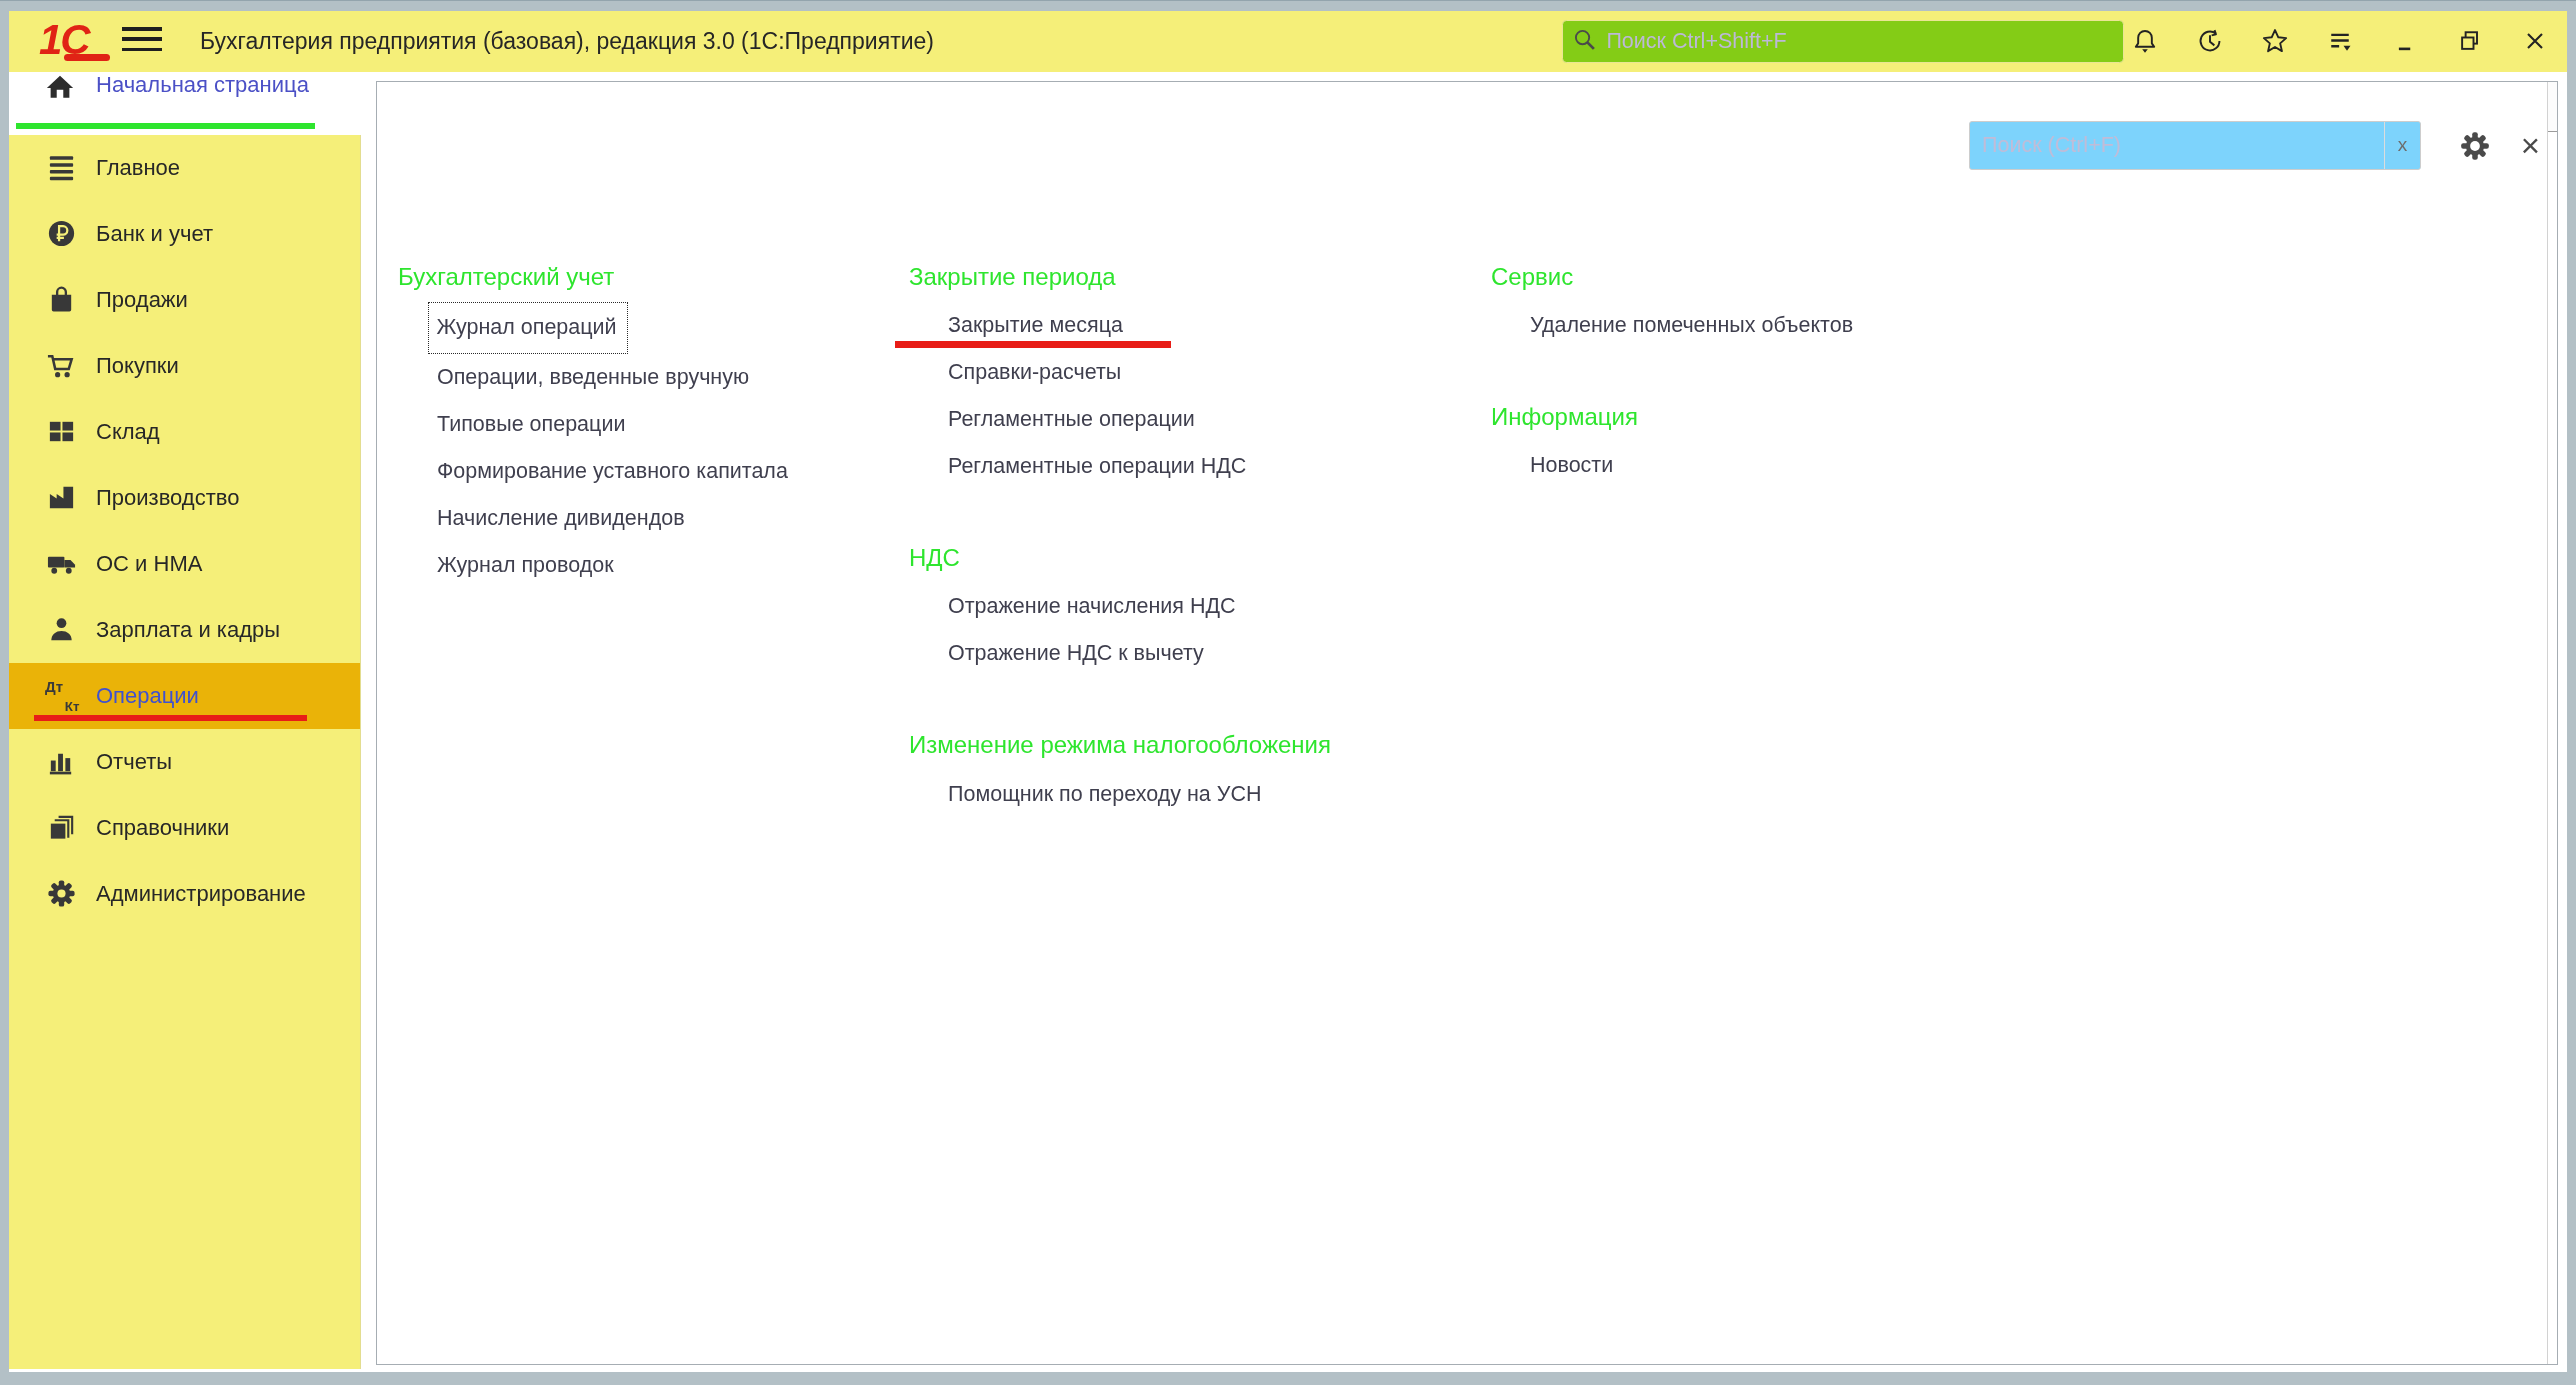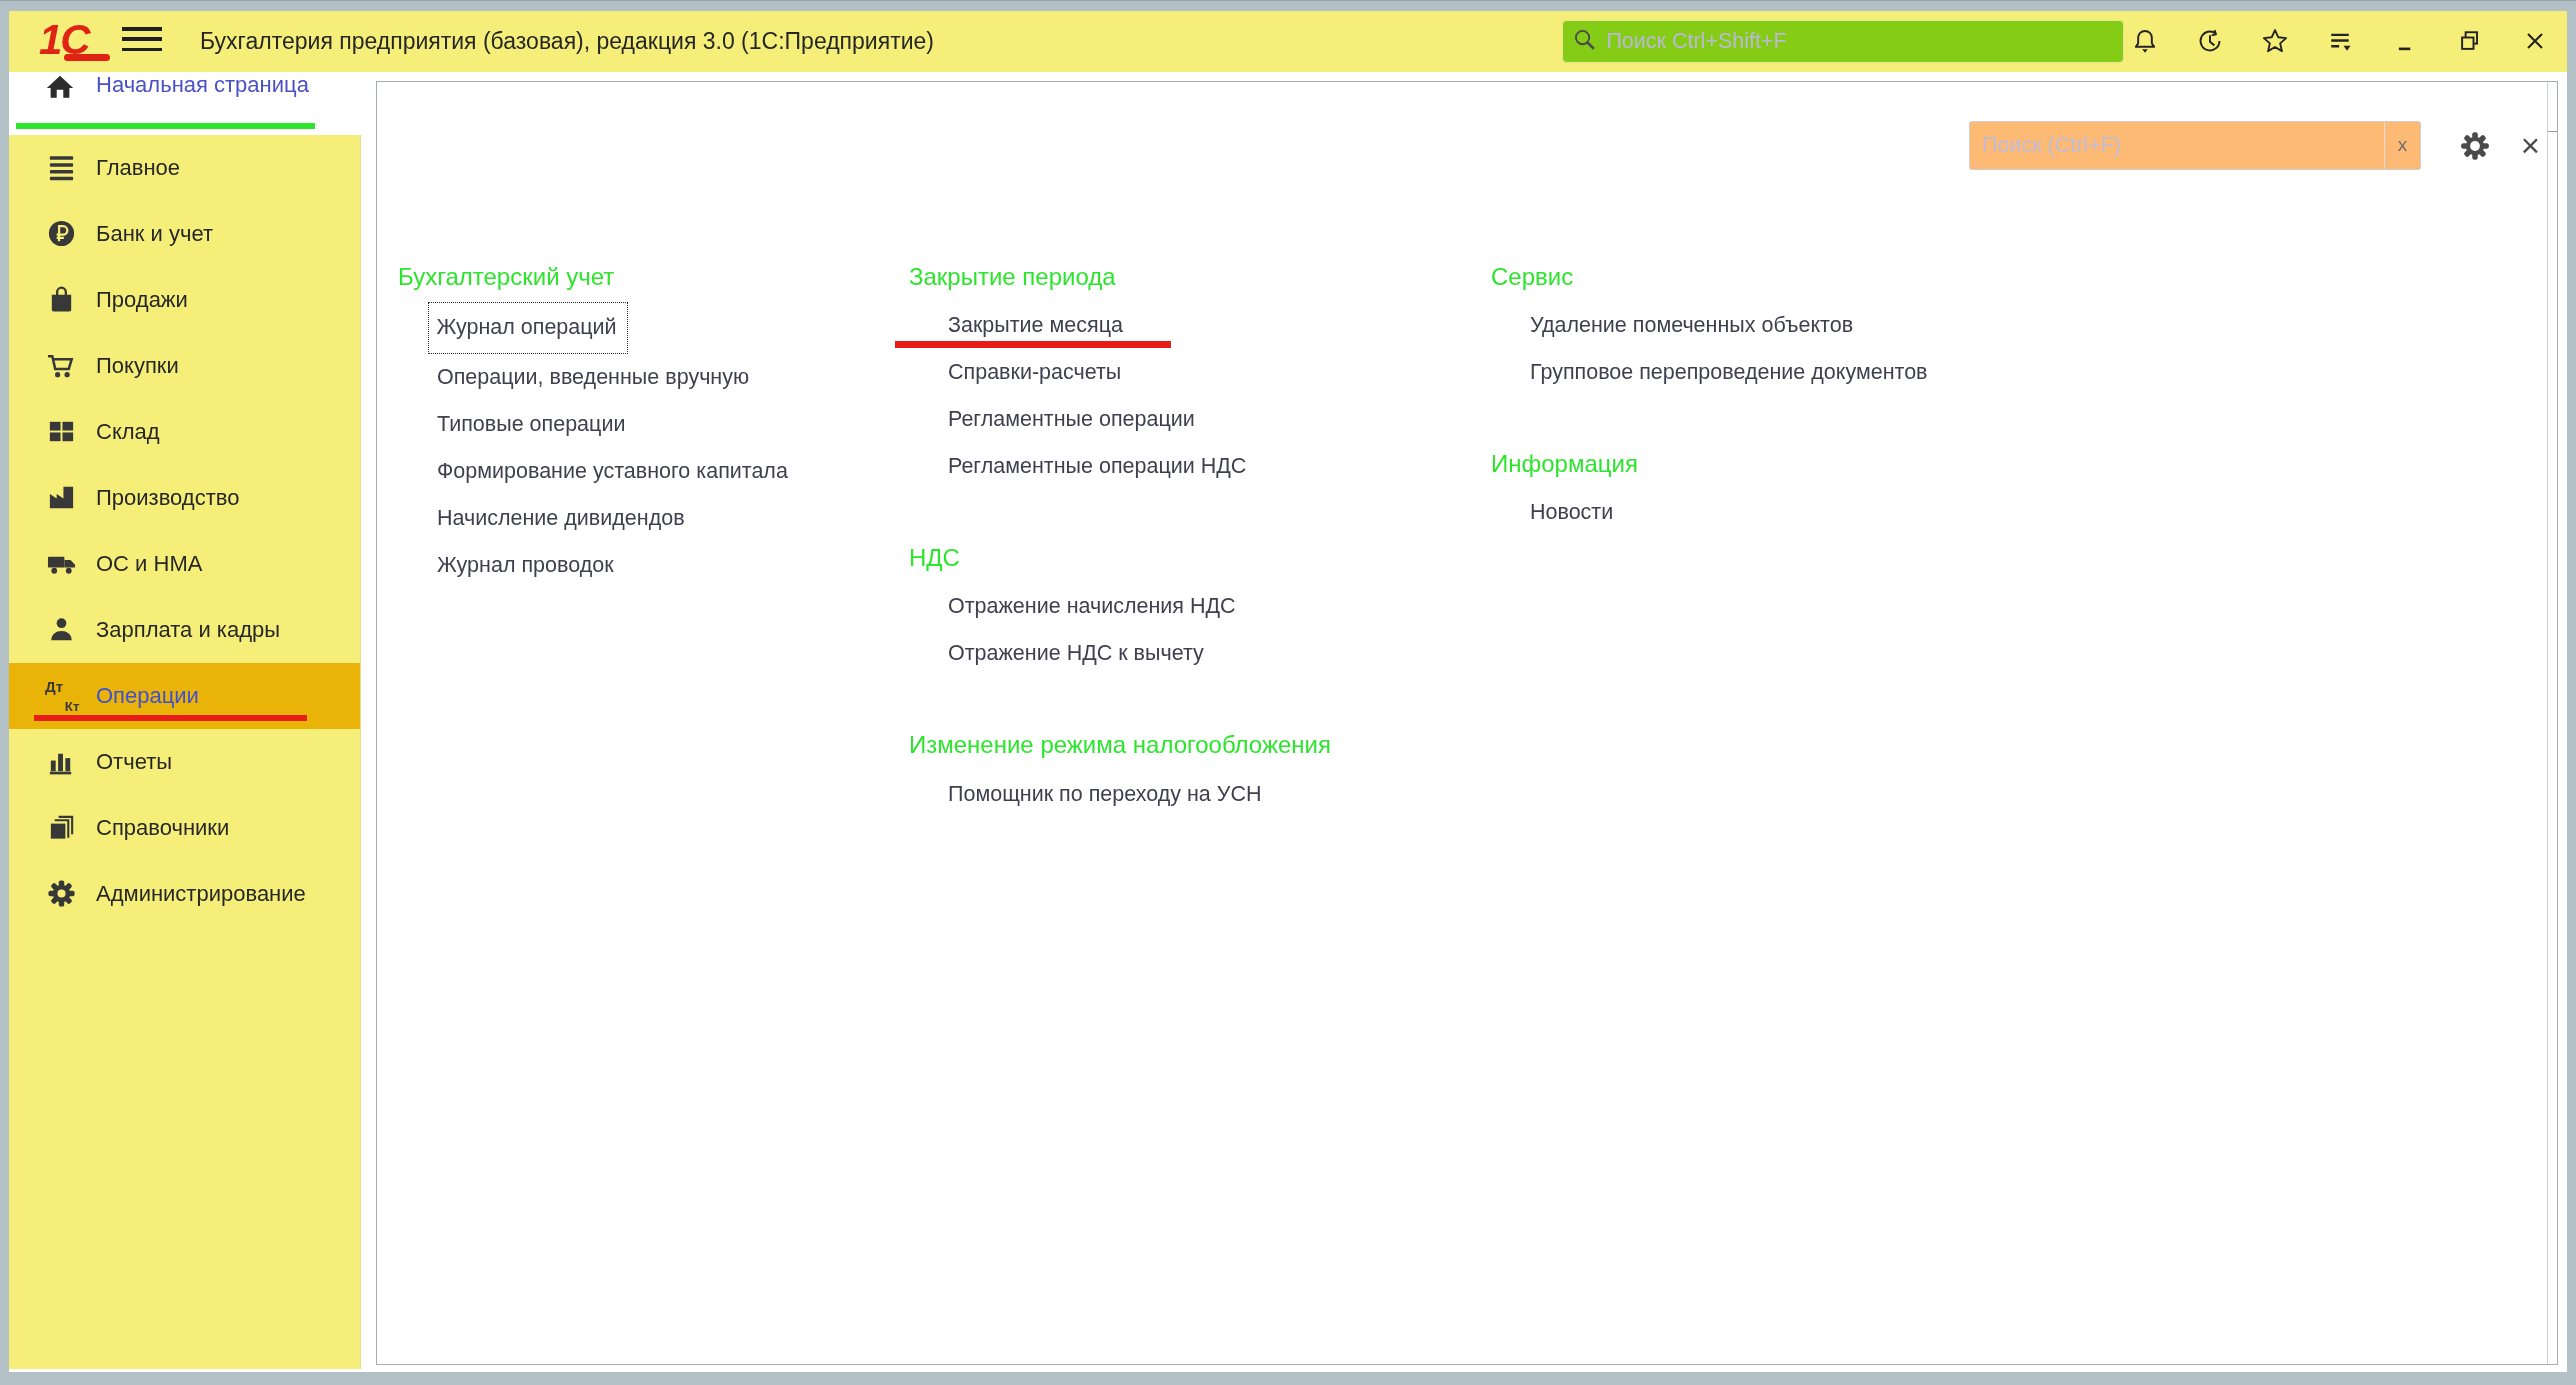--- a/index.html
+++ b/index.html
@@ -102,21 +102,21 @@
   .p-scroll{
     position:absolute;top:0;right:0;bottom:0;width:10.4px;
     border-left:0.7px solid #d2d2d2;
   }
   .p-scroll .thumb{
     position:absolute;top:0;left:0;right:0;height:50px;
     border-bottom:0.7px solid #9b9b9b;background:#fcfcfc;
   }
   .p-search{
     position:absolute;left:1592px;top:39px;width:452px;height:49px;
-    border:1.5px solid #cdcdcd;border-radius:3px;background:#fdba74;
+    border:1.5px solid #cdcdcd;border-radius:3px;background:#7dd3fc;
     display:flex;align-items:stretch;
   }
   .p-search input{
     flex:1;border:none;outline:none;background:transparent;padding:0 12px;
     font-family:"Liberation Sans",sans-serif;font-size:21.5px;color:#333;
   }
   .p-search input::placeholder{color:#c0bcd8;}
   .p-clear{
     flex:0 0 36px;border-left:0.7px solid #dcdcdc;display:flex;align-items:center;
     justify-content:center;font-size:19px;color:#6d6d6d;cursor:pointer;
@@ -424,21 +424,20 @@
         <div class="section">
           <h2 class="sec-title">Изменение режима налогообложения</h2>
           <div class="menu-item">Помощник по переходу на УСН</div>
         </div>
       </div>
 
       <div class="col c3">
         <div class="section">
           <h2 class="sec-title">Сервис</h2>
           <div class="menu-item">Удаление помеченных объектов</div>
-          <div class="menu-item">Групповое перепроведение документов</div>
         </div>
         <div class="section">
           <h2 class="sec-title">Информация</h2>
           <div class="menu-item">Новости</div>
         </div>
       </div>
 
       <div class="p-scroll">
         <div class="thumb"></div>
       </div>

